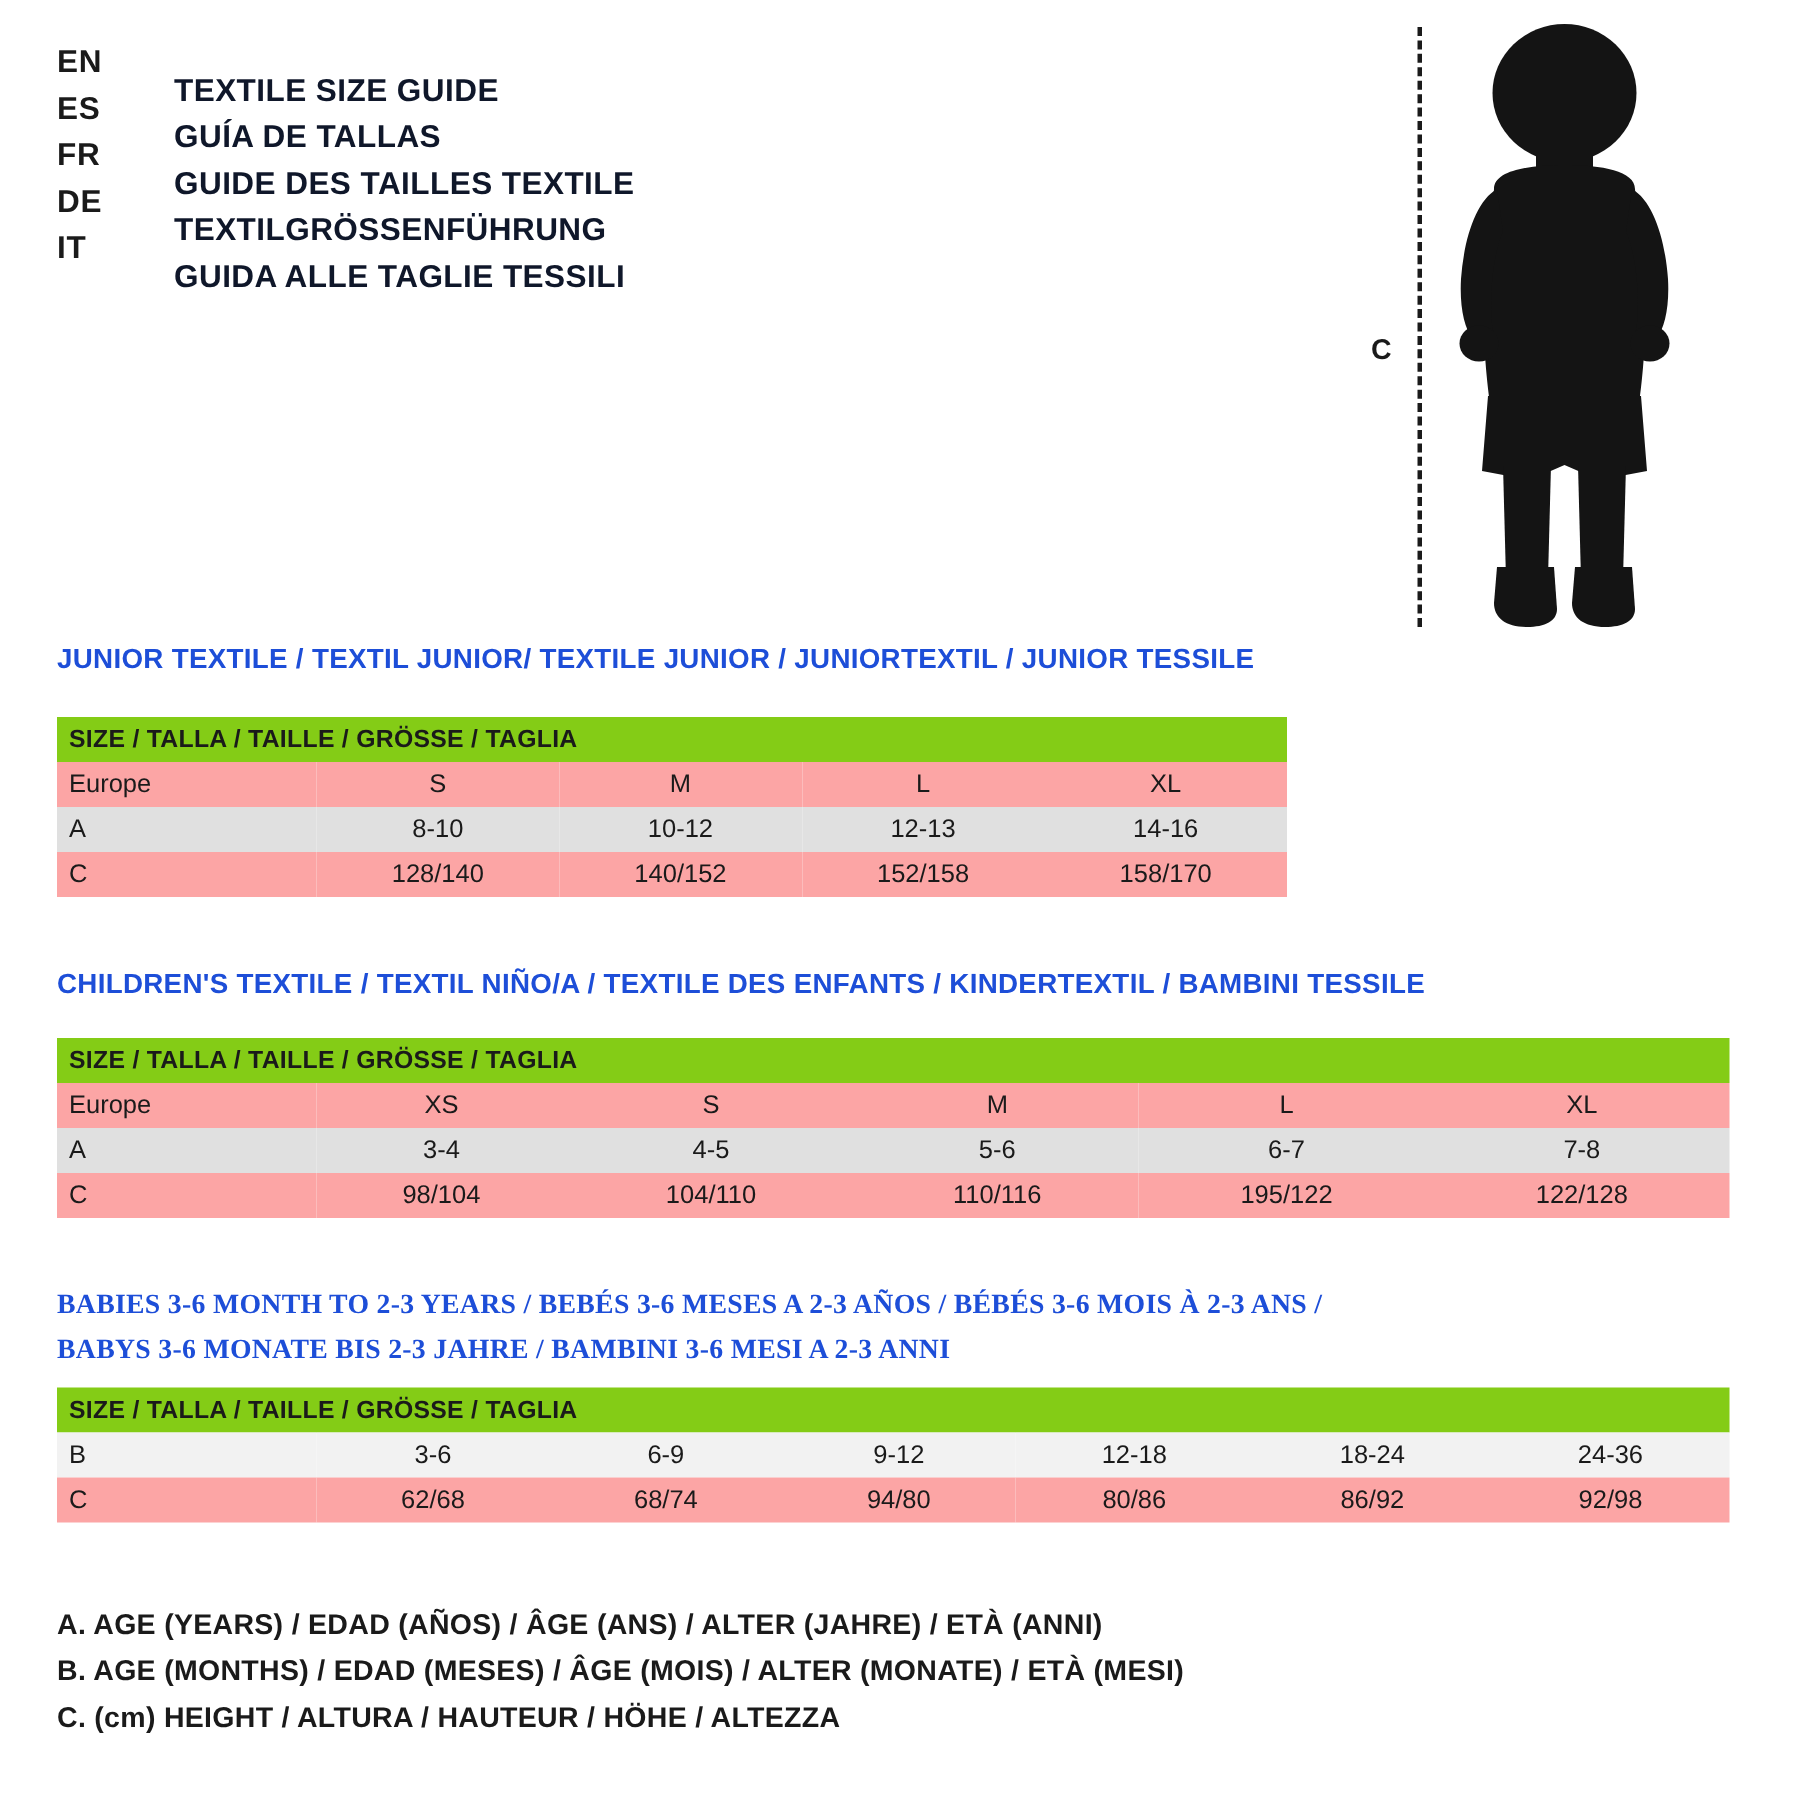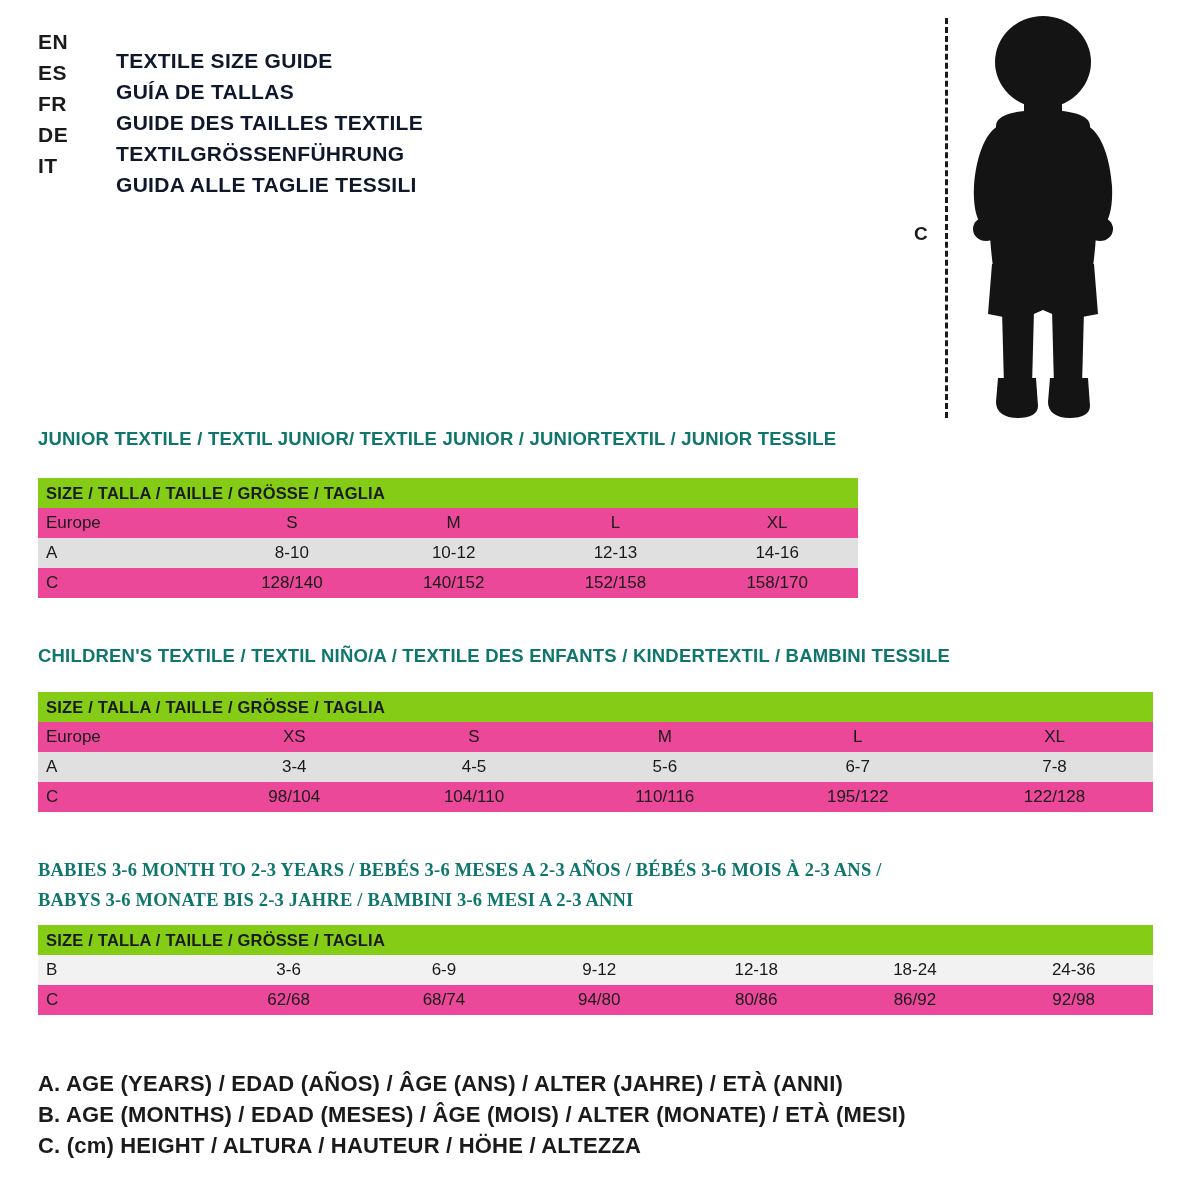--- a/index.html
+++ b/index.html
@@ -80,21 +80,21 @@
     top: 6px;
   }
 
   
   .section-title {
     position: absolute;
     left: 38px;
     font-size: 18.5px;
     font-weight: bold;
     letter-spacing: 0.2px;
-    color: #0f766e;
+    color: #1d4ed8;
     white-space: nowrap;
   }
   .section-title.two-line {
     white-space: normal;
     line-height: 30px;
     width: 1000px;
   }
 
   
   .size-table {
@@ -115,38 +115,38 @@
     letter-spacing: 0.2px;
     padding-left: 8px;
   }
   .zebra-dark td {
     background: #e0e0e0;
   }
   .zebra-light td {
     background: #f2f2f2;
   }
   .row-white td {
-    background: #ec4899;
+    background: #fca5a5;
   }
   td.rowlabel {
     padding-left: 8px;
     text-align: left;
   }
   td.cell {
     text-align: center;
   }
 
   
   .legend {
     position: absolute;
     left: 38px;
     width: 1100px;
   }
   .legend-line {
-    font-size: 22px;
+    font-size: 19px;
     font-weight: bold;
     letter-spacing: 0.2px;
     color: #1a1a1a;
     height: 31px;
     line-height: 31px;
     white-space: nowrap;
   }
 </style>
 </head>
 <body>

